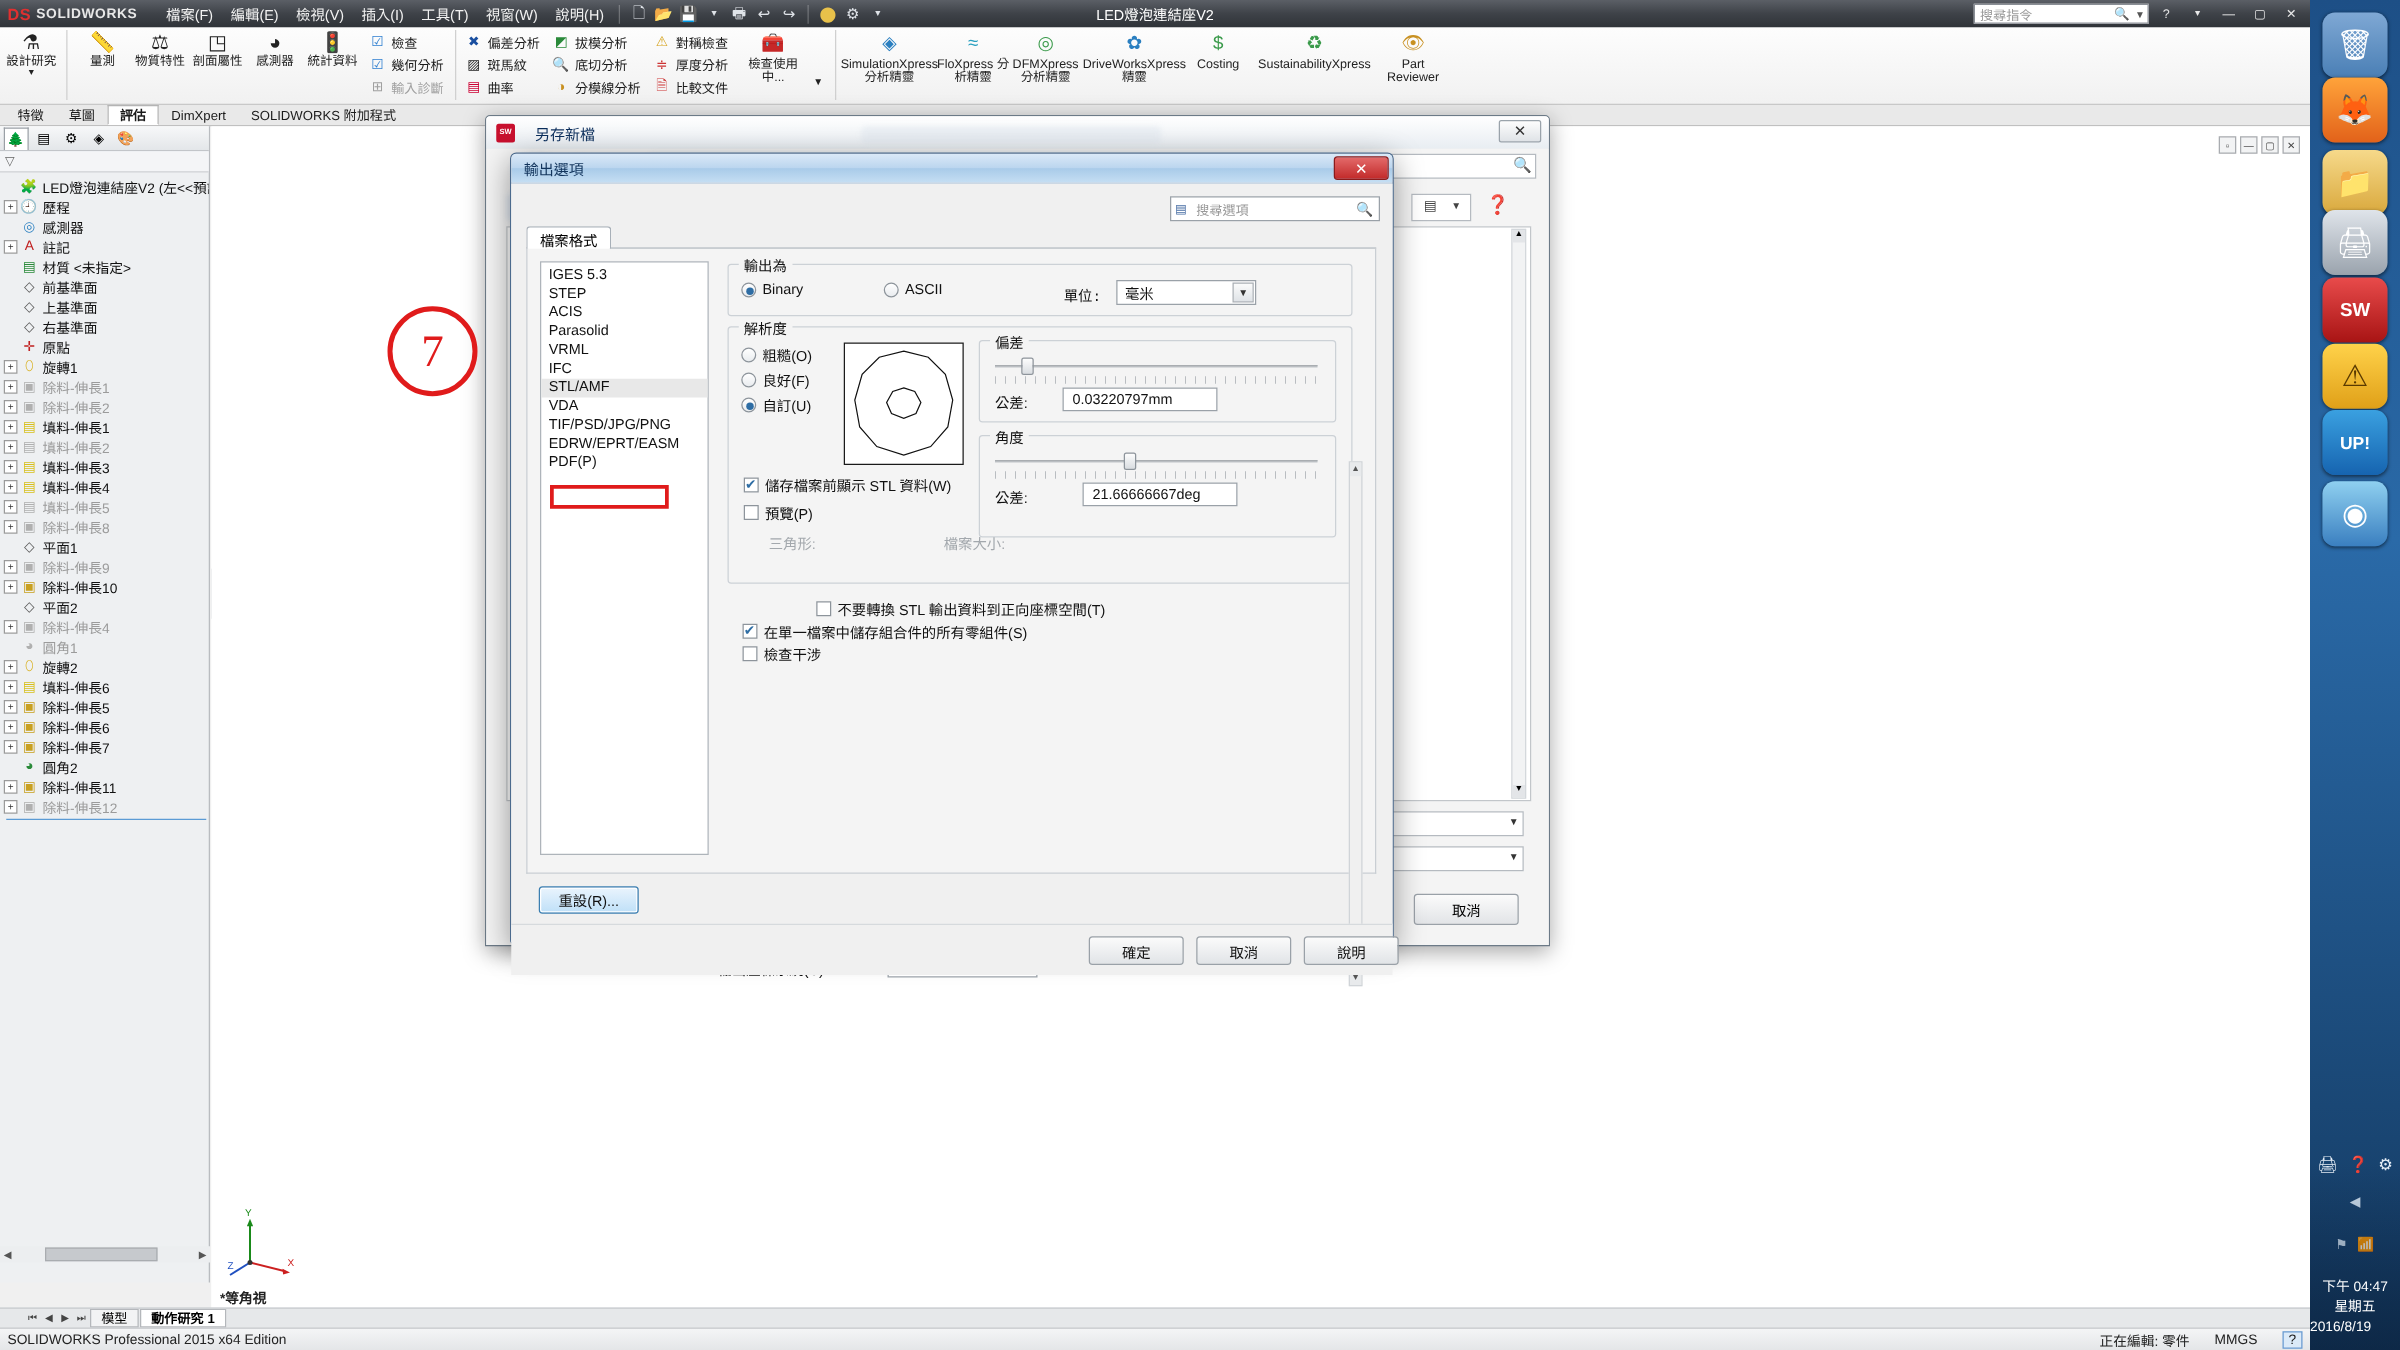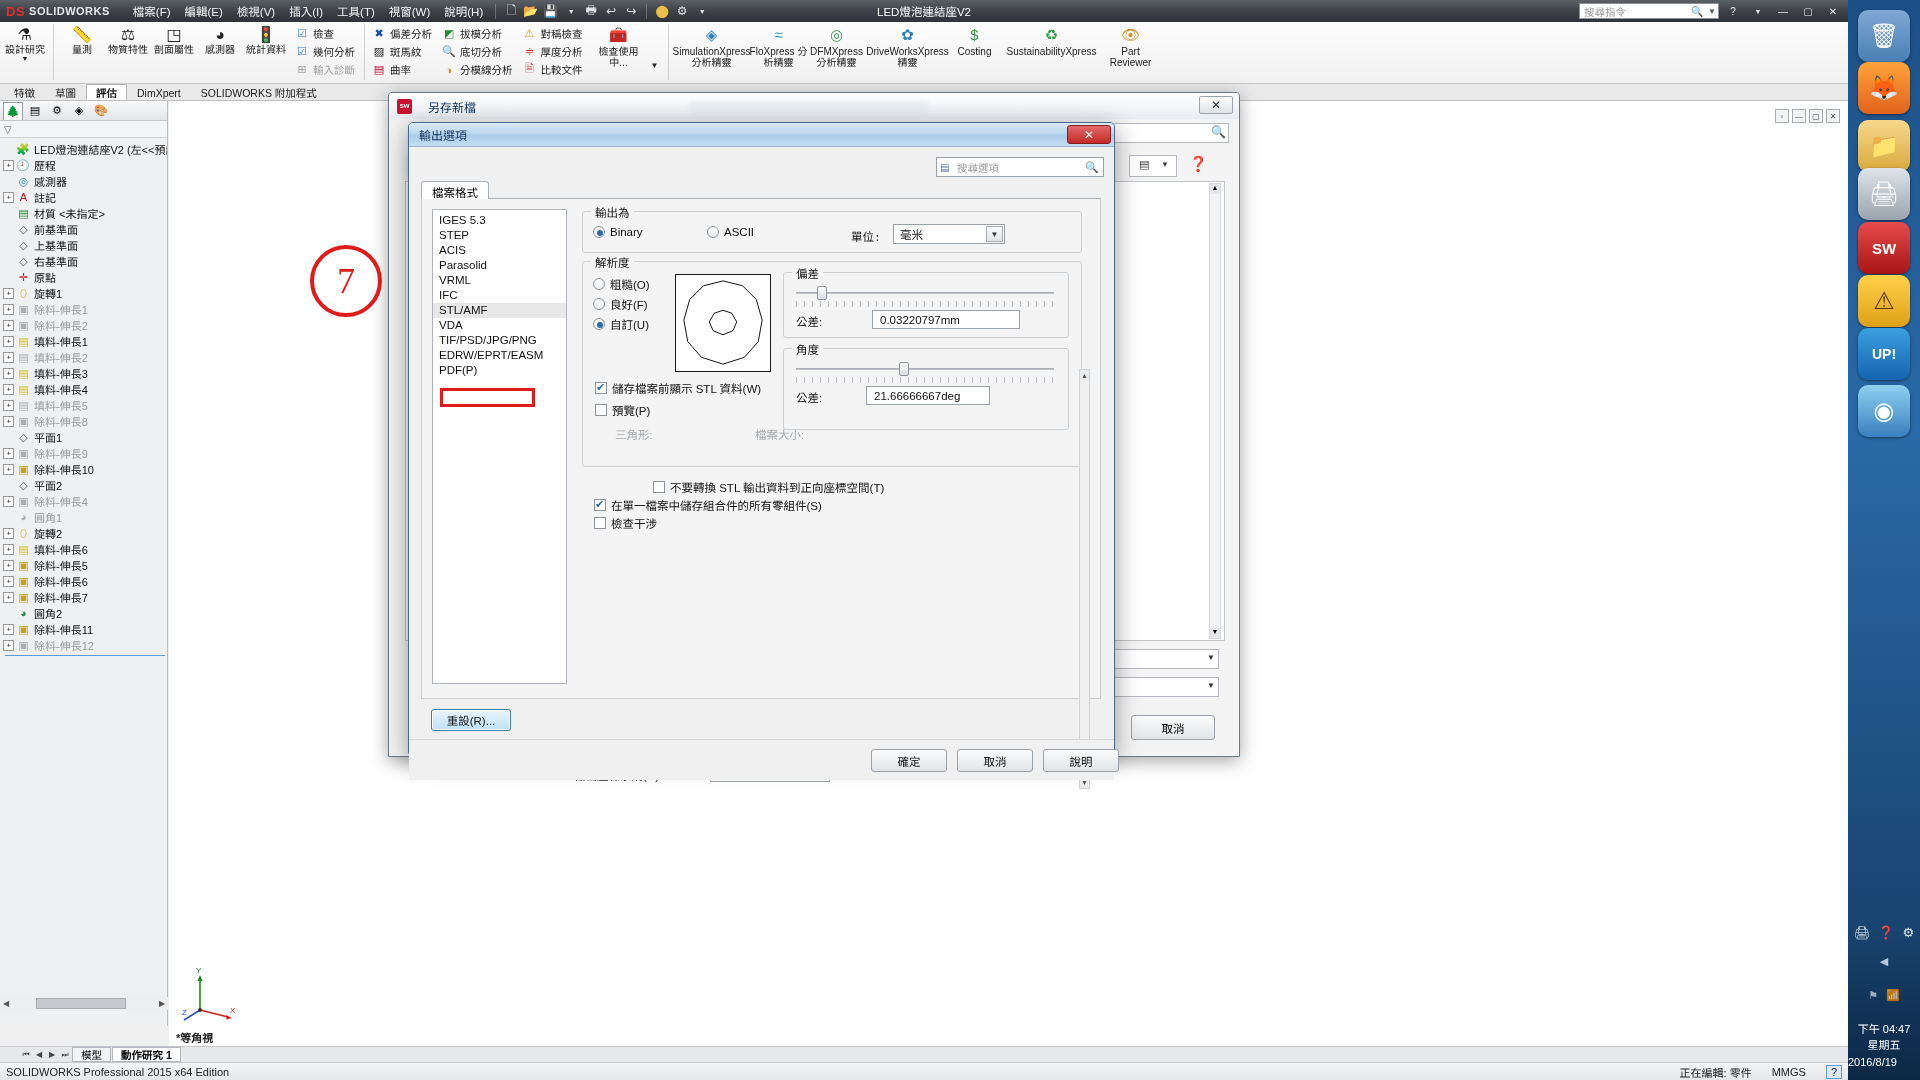--- a/index.html
+++ b/index.html
@@ -896,21 +896,21 @@
           </div>
 
           <div class="grp" style="left:200px; top:10px; width:286px; height:66px; background:#f4f4f4;">
             <span class="lg">偏差</span>
             <div class="slider" style="left:12px; top:12px; width:258px;">
               <div class="track"></div>
               <div class="thumb" id="dev-thumb" style="left: 8%;"></div>
             </div>
             <div class="ticks" style="left:12px; top:28px; width:258px;"></div>
             <span class="lbl" style="left:12px; top:40px;">公差:</span>
-            <div class="numfield" style="left:88px; top:37px; width:148px;">
+            <div class="numfield" style="left:66px; top:37px; width:124px;">
               <span>0.03220797mm</span>
             </div>
           </div>
 
           <div class="grp" style="left:200px; top:86px; width:286px; height:82px; background:#f4f4f4;">
             <span class="lg">角度</span>
             <div class="slider" style="left:12px; top:12px; width:258px;">
               <div class="track"></div>
               <div class="thumb" id="ang-thumb" style="left: 40%;"></div>
             </div>

